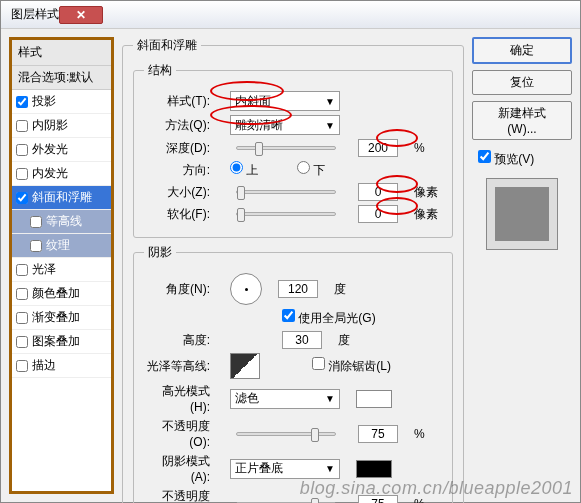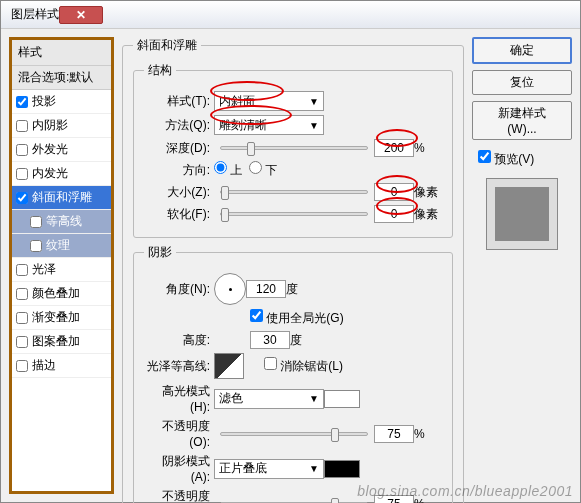--- a/index.html
+++ b/index.html
@@ -12,38 +12,38 @@
 .sidebar { width: 105px; border: 3px solid #a16207; background: #fff; }
 .sb-header { background: #e8e8e8; padding: 4px 6px; border-bottom: 1px solid #ccc; }
 .sb-sub { background: #e8e8e8; padding: 3px 6px; border-bottom: 1px solid #ccc; font-size: 12px; }
 .sb-item { display: flex; align-items: center; gap: 4px; padding: 3px 4px; border-bottom: 1px solid #eee; }
 .sb-item.sub { padding-left: 18px; background: #9ac; color: #fff; }
 .sb-item.active { background: #3875d7; color: #fff; }
 .sb-item input[type=checkbox] { width: 12px; height: 12px; }
 .main { flex: 1; position: relative; }
 fieldset { border: 1px solid #bbb; border-radius: 3px; margin-bottom: 6px; padding: 8px 10px 10px 10px; }
 legend { padding: 0 4px; }
-.row { display: flex; align-items: center; margin: 4px 0; gap: 0; }
+.row { display: flex; align-items: center; margin: 4px 0; gap: 16px; }
 .lbl { width: 70px; text-align: right; padding-right: 4px; }
 .slider { flex: 1; height: 4px; background: #ddd; border: 1px solid #aaa; border-radius: 2px; position: relative; margin: 0 6px; }
 .slider .thumb { position: absolute; top: -5px; width: 8px; height: 14px; background: #eee; border: 1px solid #888; border-radius: 2px; }
 .val { width: 40px; border: 1px solid #999; padding: 1px 3px; text-align: center; background: #fff; }
 .unit { width: 28px; }
 select, .combo { border: 1px solid #999; background: #fff; padding: 1px 4px; width: 110px; height: 20px; display: flex; align-items: center; justify-content: space-between; }
 .combo .arrow { font-size: 10px; }
 .ring { position: absolute; border: 2px solid #d00; border-radius: 50%; pointer-events: none; }
 .angle-dial { width: 32px; height: 32px; border: 1px solid #888; border-radius: 50%; background: #fff; position: relative; display: inline-block; }
 .angle-dial .dot { position: absolute; width: 3px; height: 3px; background: #000; border-radius: 50%; top: 14px; left: 14px; }
 .swatch { width: 36px; height: 18px; border: 1px solid #888; }
 .contour-sw { width: 30px; height: 26px; border: 1px solid #888; background: linear-gradient(135deg,#333 0%,#333 50%,#fff 50%,#fff 100%); }
 .rightpanel { width: 100px; display: flex; flex-direction: column; gap: 6px; align-items: stretch; }
 .btn { border: 1px solid #888; background: #f4f4f4; padding: 3px 20px; border-radius: 2px; text-align: center; }
 .btn.primary { border: 2px solid #4a7dd6; }
 .preview-box { width: 72px; height: 72px; border: 1px solid #888; background: #888; margin: 4px auto; box-shadow: inset 0 0 0 8px #ddd; }
-.watermark { position: absolute; right: 8px; bottom: 4px; color: rgba(0,0,0,.35); font-size: 14px; font-style: italic; letter-spacing: .5px; }
+.watermark { position: absolute; right: 8px; bottom: 4px; color: rgba(0,0,0,.35); font-size: 18px; font-style: italic; letter-spacing: .5px; }
 </style>
 </head>
 <body>
 
 <div class="window">
   <div class="titlebar">
     <span class="title">图层样式</span>
     <div class="close-btn">
       <span>✕</span>
     </div>

